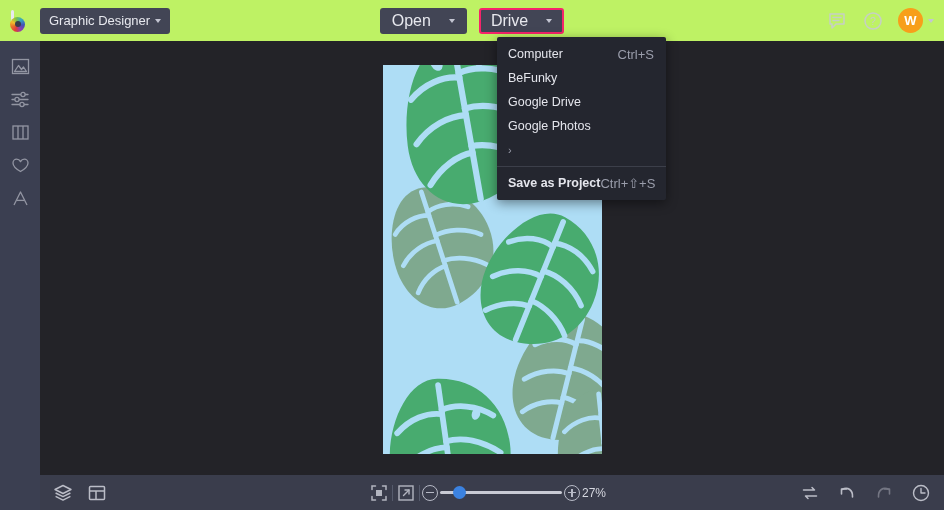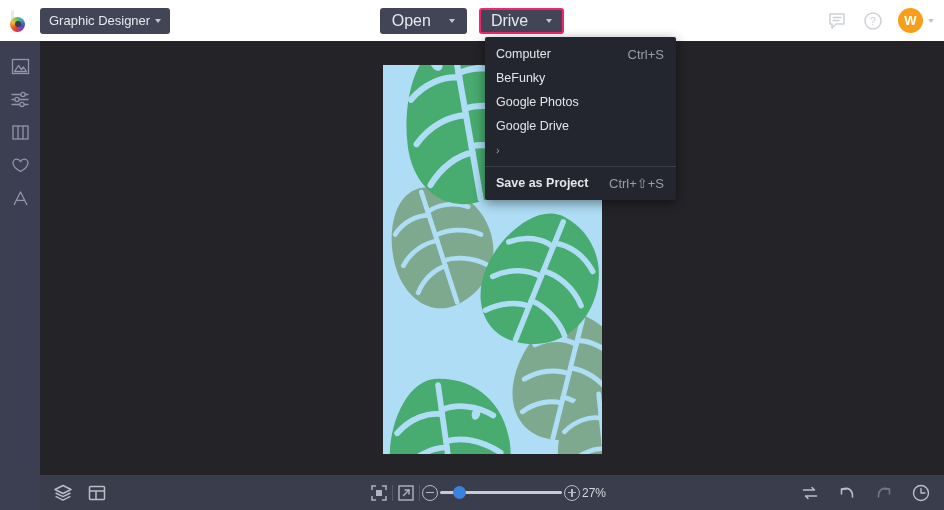--- a/index.html
+++ b/index.html
@@ -9,21 +9,21 @@
     background: #232328;
     font-family: "Liberation Sans", sans-serif;
     -webkit-font-smoothing: antialiased;
   }
   .app { position: relative; width: 944px; height: 510px; }
 
   
   .header {
     position: absolute; top: 0; left: 0;
     width: 944px; height: 41px;
-    background: #ffffff;
+    background: #bef264;
     display: flex; align-items: center;
     z-index: 40;
   }
   .logo-wrap {
     width: 40px; height: 41px;
     display: flex; align-items: center; justify-content: center;
     flex: 0 0 40px;
   }
   .logo {
     position: relative;
@@ -209,22 +209,22 @@
   }
 
   .bb-right {
     position: absolute; right: 12px;
     display: flex; align-items: center; gap: 15px;
   }
 
   
   .dropdown {
     position: absolute;
-    left: 485px; top: 37px;
-    width: 191px;
+    left: 497px; top: 37px;
+    width: 169px;
     background: #24262f;
     border-radius: 2px;
     padding: 5px 0 0 0;
     z-index: 60;
     box-shadow: 0 3px 12px rgba(0,0,0,.45);
   }
   .dd-item {
     height: 24px;
     display: flex; align-items: center;
     padding: 0 12px 0 11px;
@@ -520,24 +520,24 @@
 
   <div class="dropdown" id="saveMenu">
       <div class="dd-item">
         <span class="dd-label">Computer</span>
         <span class="dd-short">Ctrl+S</span>
       </div>
       <div class="dd-item">
         <span class="dd-label">BeFunky</span>
       </div>
       <div class="dd-item">
+        <span class="dd-label">Google Drive</span>
+      </div>
+      <div class="dd-item">
         <span class="dd-label">Google Photos</span>
-      </div>
-      <div class="dd-item">
-        <span class="dd-label">Google Drive</span>
       </div>
       <div class="dd-item">
         <span class="dd-arrow">›</span>
       </div>
       <div class="dd-sep"></div>
       <div class="dd-item strong pad-top pad-bot">
         <span class="dd-label">Save as Project</span>
         <span class="dd-short">Ctrl+⇧+S</span>
       </div>
     </div>

